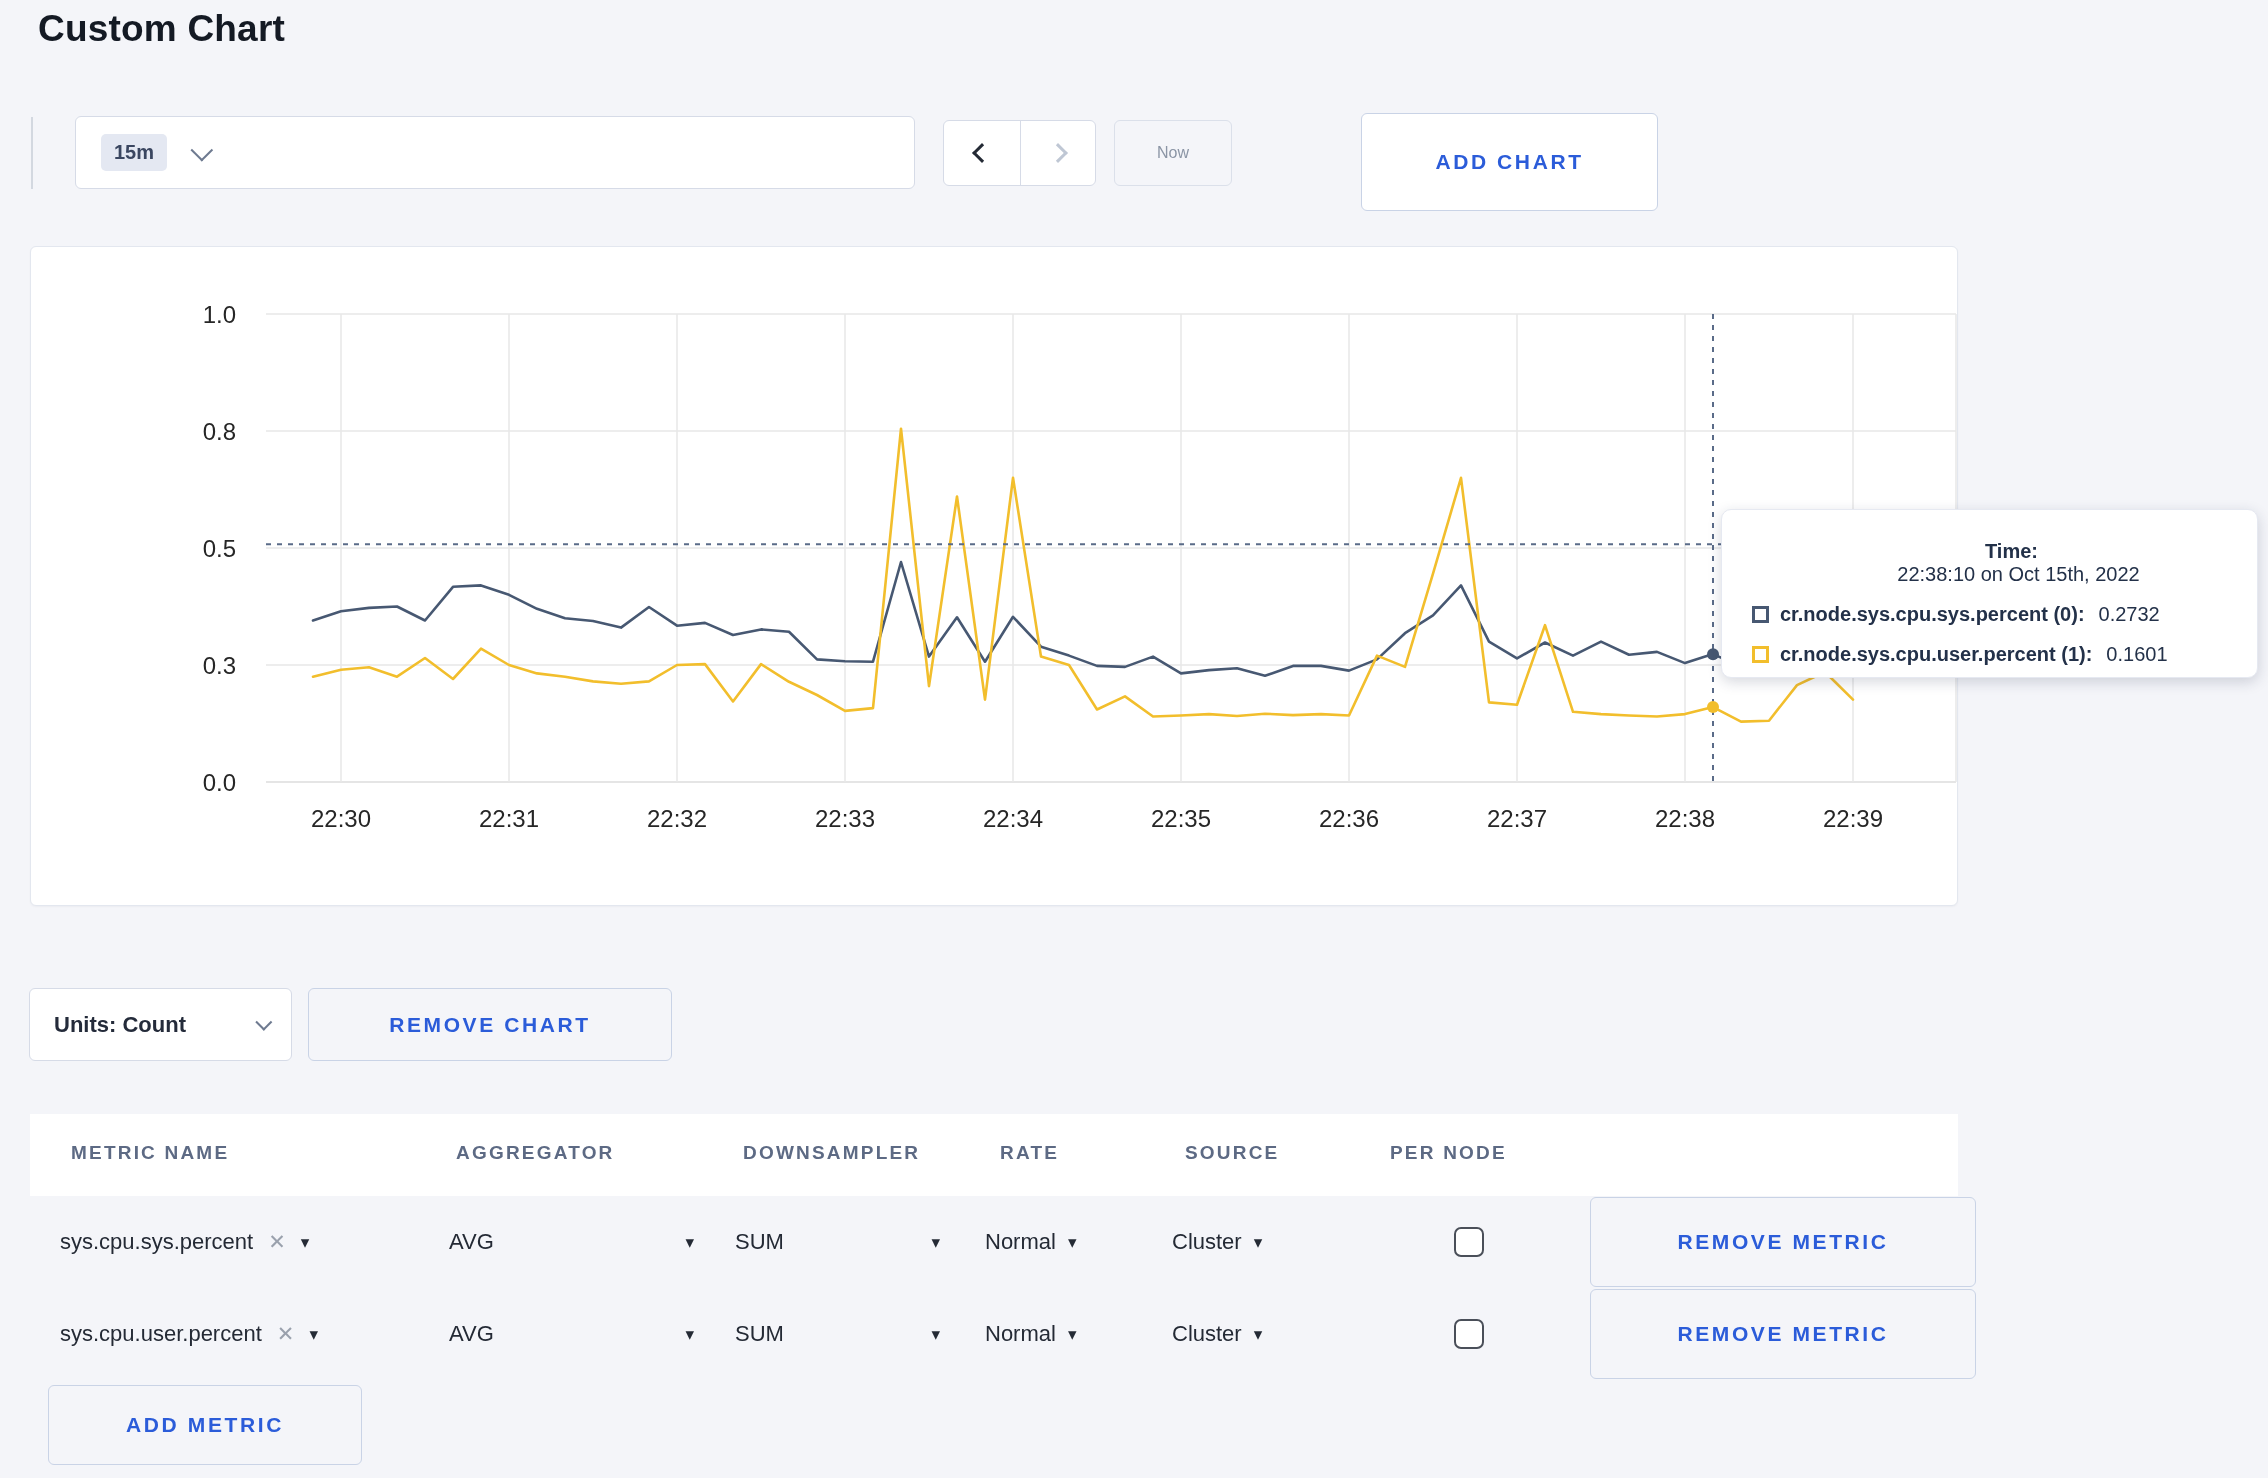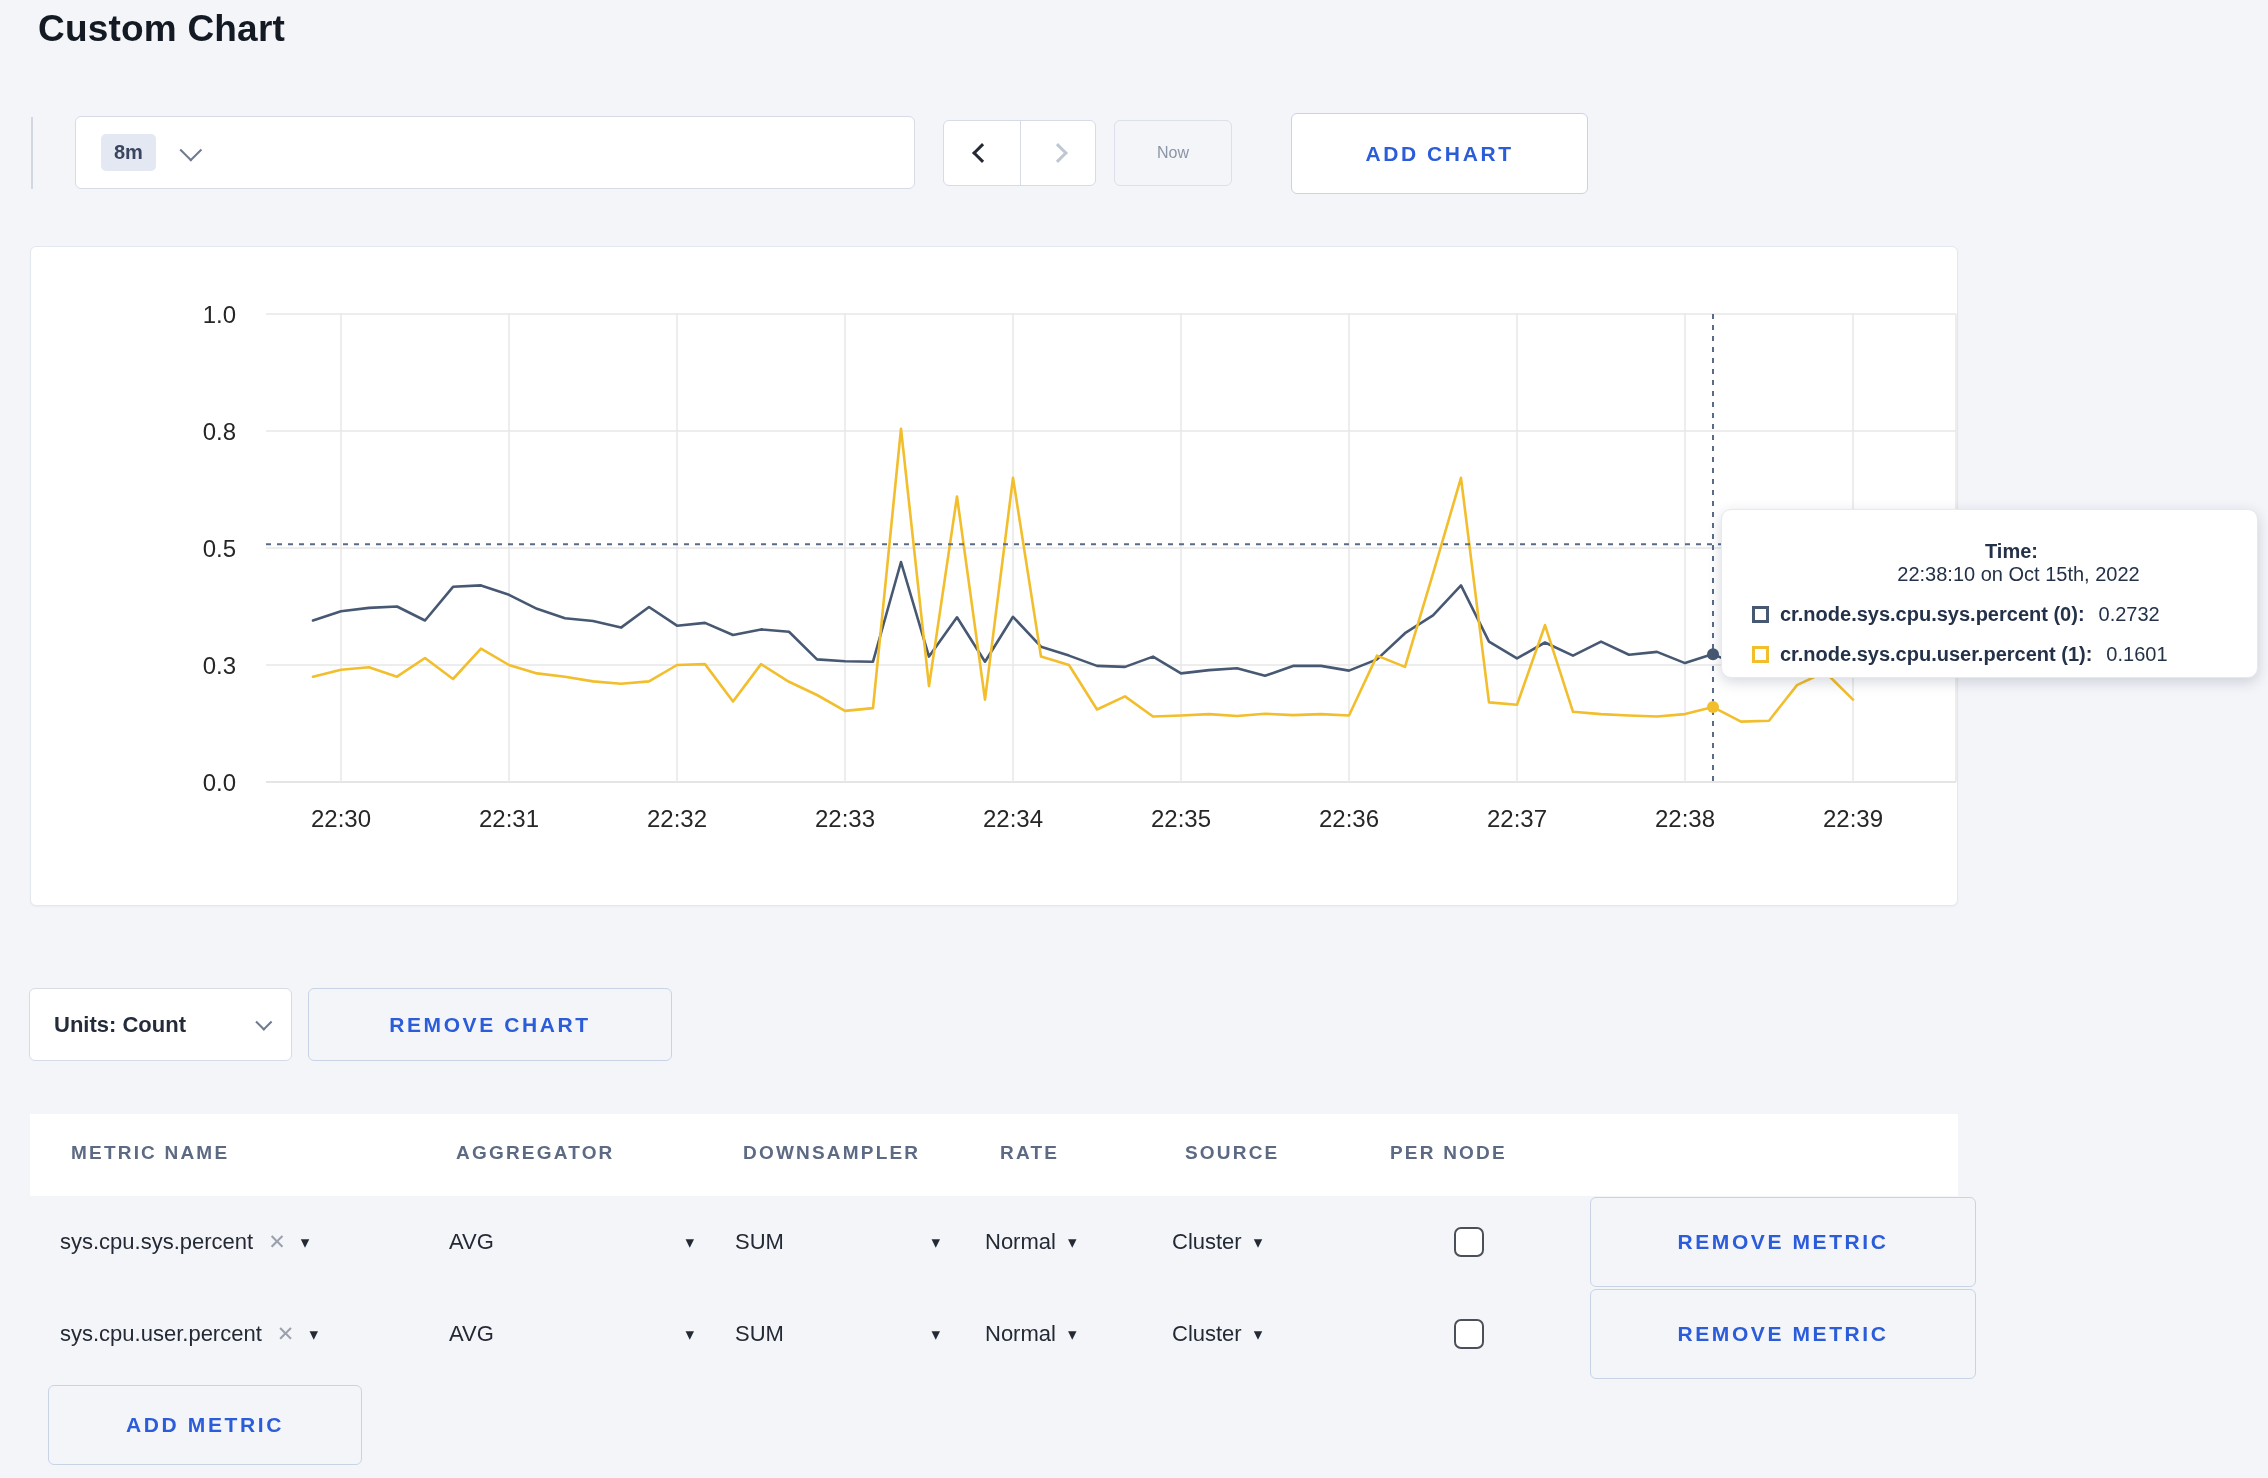--- a/index.html
+++ b/index.html
@@ -24,21 +24,21 @@
   #range-label { font-size:23px; font-weight:600; color:#242a35; flex:1; }
   .chev-down { width:16px; height:16px; border-right:2.5px solid #6e7a90; border-bottom:2.5px solid #6e7a90; transform:rotate(45deg) translateY(-4px); }
   #nav-arrows { left:943px; top:120px; width:153px; height:66px; padding:0; overflow:hidden; }
   .nav-half { width:50%; height:100%; display:flex; align-items:center; justify-content:center; cursor:pointer; }
   .nav-half + .nav-half { border-left:1.5px solid #d6dbe7; }
   .chev { width:14px; height:14px; border-right:3px solid #242a35; border-bottom:3px solid #242a35; }
   .chev.left  { transform:rotate(135deg); }
   .chev.right { transform:rotate(-45deg); border-color:#bfc7d4; }
   #now-button { left:1114px; top:120px; width:118px; height:66px; justify-content:center; background:transparent; border-color:#dbe0ea; font-size:16px; color:#8b95a5; cursor:pointer; }
   .blue-btn { display:flex; align-items:center; justify-content:center; background:#fff; border:1.5px solid #c9d3e6; border-radius:6px; color:#2b5cd9; font-weight:700; letter-spacing:2.6px; font-size:21px; cursor:pointer; }
-  #add-chart-button { left:1291px; top:113px; width:297px; height:81px; }
+  #add-chart-button { left:1361px; top:113px; width:297px; height:98px; }
 
   
   #chart-card { left:30px; top:246px; width:1928px; height:660px; background:#fff; border:1.5px solid #e3e7ef; border-radius:6px; box-shadow:0 1px 2px rgba(20,30,60,.04); }
   #chart-svg { position:absolute; left:0; top:0; overflow:visible; }
   #chart-svg text { font-family:"Liberation Sans",sans-serif; font-size:24px; fill:#262626; }
 
   
   #chart-tooltip { left:1721px; top:509px; width:537px; height:169px; background:#fff; border:1px solid #e6e9f1; border-radius:10px; box-shadow:0 4px 14px rgba(30,40,70,.18); padding:30px 0 0 30px; color:#233149; z-index:5; }
   #chart-tooltip .t-row { display:flex; align-items:center; margin-bottom:17px; font-size:20px; }
   #chart-tooltip .time-row { padding-left:28px;flex-direction:column; }
@@ -69,21 +69,21 @@
   #add-metric-button { left:48px; top:1385px; width:314px; height:80px; background:transparent; }
 </style>
 </head>
 <body>
 
 <h1 class="abs" id="page-title">Custom Chart</h1>
 
 <div class="abs" id="toolbar-divider"></div>
 
 <div class="abs ctl" id="time-select">
-  <span id="range-badge">8m</span>
+  <span id="range-badge">15m</span>
   <span class="chev-down"></span>
 </div>
 
 <div class="abs ctl" id="nav-arrows">
   <span class="nav-half">
       <span class="chev left"></span>
     </span>
   <span class="nav-half">
       <span class="chev right"></span>
     </span>

